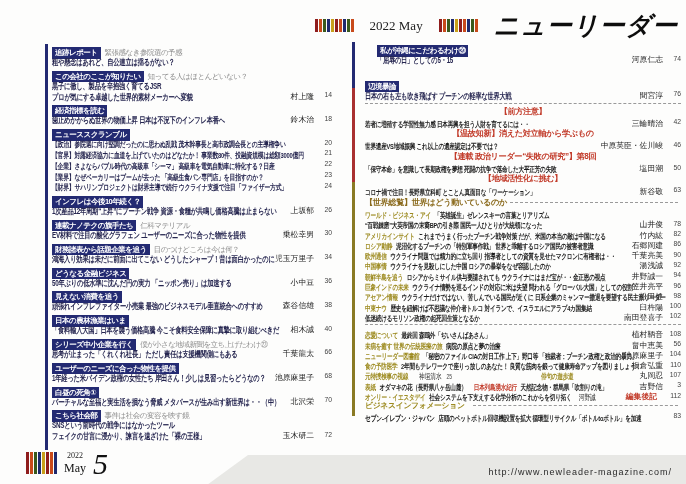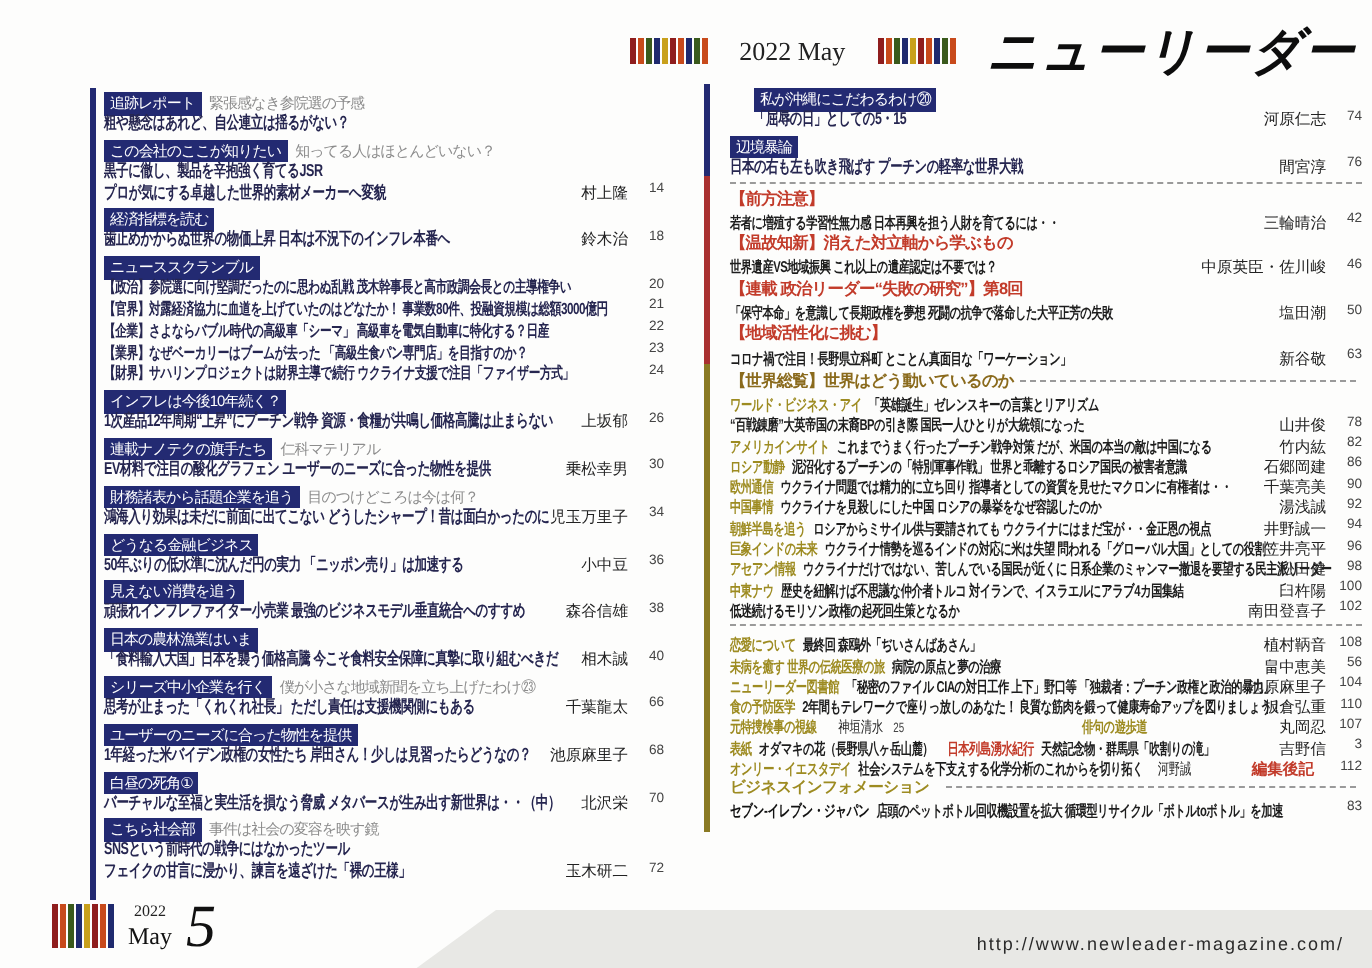--- a/index.html
+++ b/index.html
@@ -15,46 +15,46 @@
   .vleft{position:absolute;left:45px;top:44px;width:2.5px;height:406px;background:#232a72;}
   .vd{position:absolute;left:352px;width:2.5px;}
   .vd1{top:42px;height:46px;background:#232a72;}
   .vd2{top:88px;height:94px;background:#a93030;}
   .vd3{top:182px;height:234px;background:#8a7a24;}
   
   .colL{position:absolute;left:52px;top:44px;width:280px;}
   .colR{position:absolute;left:365px;top:42px;width:316px;}
   .entry{margin-bottom:2px;}
   .brow{height:11px;line-height:11px;white-space:nowrap;}
-  .badge{background:#232a72;color:#fff;font-size:7.5px;font-weight:normal;padding:1px 3px 1.5px;letter-spacing:-0.5px;}
+  .badge{background:#232a72;color:#fff;font-size:7.5px;font-weight:bold;padding:1px 3px 1.5px;letter-spacing:-0.5px;}
   .note{color:#8c8c8c;font-size:7.5px;margin-left:4px;letter-spacing:-0.5px;}
   .trow{position:relative;height:10.8px;}
   .tl{position:absolute;left:0;top:0;white-space:nowrap;transform:scaleX(0.73);transform-origin:0 0;line-height:10.8px;}
   .t{font-weight:bold;font-size:8.6px;color:#262650;letter-spacing:-0.3px;}
   .tn{font-weight:bold;font-size:8px;color:#262650;letter-spacing:-0.3px;}
   .au{position:absolute;right:18px;top:1px;font-size:7.8px;color:#222;white-space:nowrap;}
   .pg{position:absolute;right:0;top:1.5px;width:16px;text-align:right;font-size:6.8px;color:#444;}
   
   .srow{position:relative;height:10.3px;}
   .colR .tl{transform:scaleX(0.72);line-height:10.3px;}
-  .fhead{color:#c23b2a;font-weight:bold;font-size:8.2px;letter-spacing:-0.4px;height:10.3px;line-height:10.3px;white-space:nowrap;}
+  .fhead{color:#c23b2a;font-weight:bold;font-size:8.2px;letter-spacing:-0.4px;height:10.3px;line-height:10.3px;white-space:nowrap;text-align:center;}
   .sname{color:#9d8b21;font-weight:bold;font-size:7.8px;letter-spacing:-0.3px;margin-right:5px;}
   .st{font-weight:bold;font-size:7.8px;color:#1d1d1d;letter-spacing:-0.3px;}
   .st-strong{font-weight:bold;font-size:8px;color:#111;letter-spacing:-0.3px;margin-right:5px;}
   .au-in{font-weight:normal;font-size:7.8px;color:#222;margin-left:10px;}
   .pg-in{font-size:6.8px;color:#444;margin-left:7px;}
   .red{color:#c23b2a;}
   .xtra{position:absolute;right:24px;top:1px;color:#c23b2a;font-weight:bold;font-size:7.8px;white-space:nowrap;}
   .tl2{left:176px;}
   .dashline{border-top:1px dashed #9a9a9a;margin:3px 0;height:0;}
   .whead-row{display:flex;align-items:center;height:11px;}
   .whead{color:#8a6a1c;font-weight:bold;font-size:8.2px;letter-spacing:-0.4px;white-space:nowrap;}
   .dash-fill{flex:1;border-bottom:1px dashed #9a9a9a;margin:0 3px 3px;height:4px;}
   .srow-flex{display:flex;align-items:center;height:10.3px;}
-  .mb2{margin-bottom:2px;padding-left:12px;} .mb3{margin-bottom:3px;}
+  .mb2{margin-bottom:14px;padding-left:12px;} .mb3{margin-bottom:3px;}
   
   .fband{position:absolute;left:0;top:455px;width:686px;height:29px;background:#e8e8e5;}
   .fnotch{position:absolute;left:0;top:455px;width:248px;height:29px;background:#fdfdfc;
           clip-path:polygon(0 0,100% 0,84% 100%,0 100%);}
   .flogo{position:absolute;left:26px;top:452px;display:flex;align-items:flex-start;z-index:3;}
   .flogo .bc span{width:3px;height:22px;}
   .ym{margin-left:7px;text-align:center;font-family:"Liberation Serif","DejaVu Serif",serif;line-height:1;}
   .ym .y{display:block;font-size:8px;color:#222;}
   .ym .m{display:block;font-size:12px;color:#111;margin-top:2px;}
   .inum{font-family:"Liberation Serif","DejaVu Serif",serif;font-style:italic;font-size:30px;line-height:24px;color:#111;margin-left:7px;}

